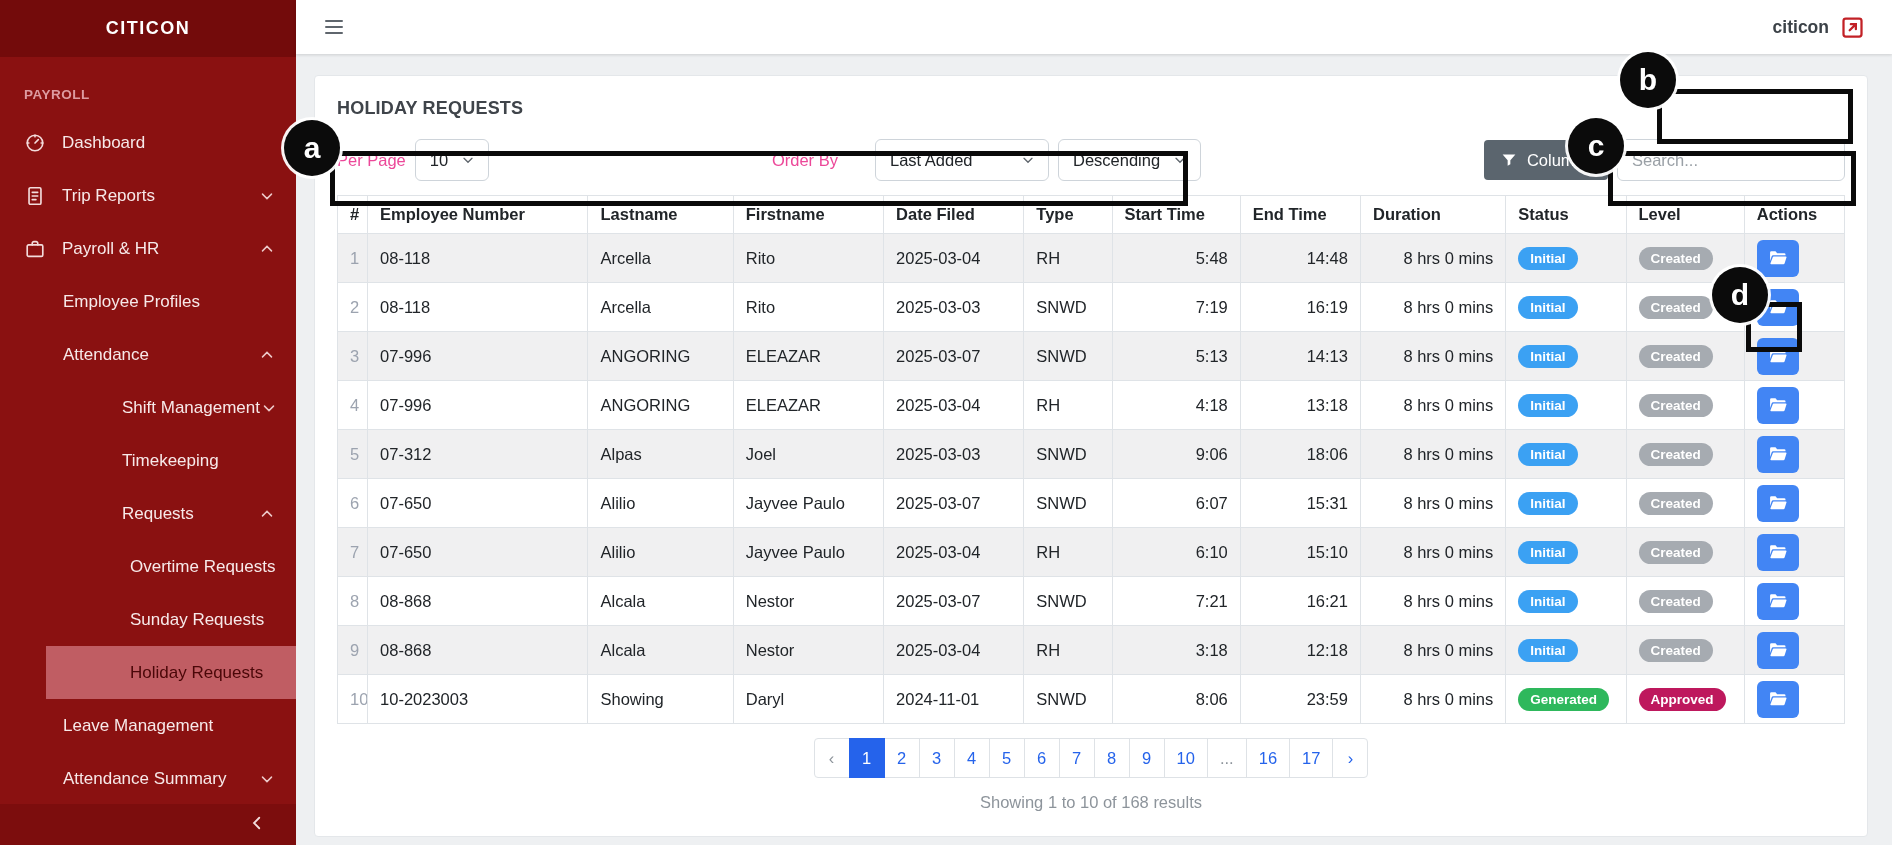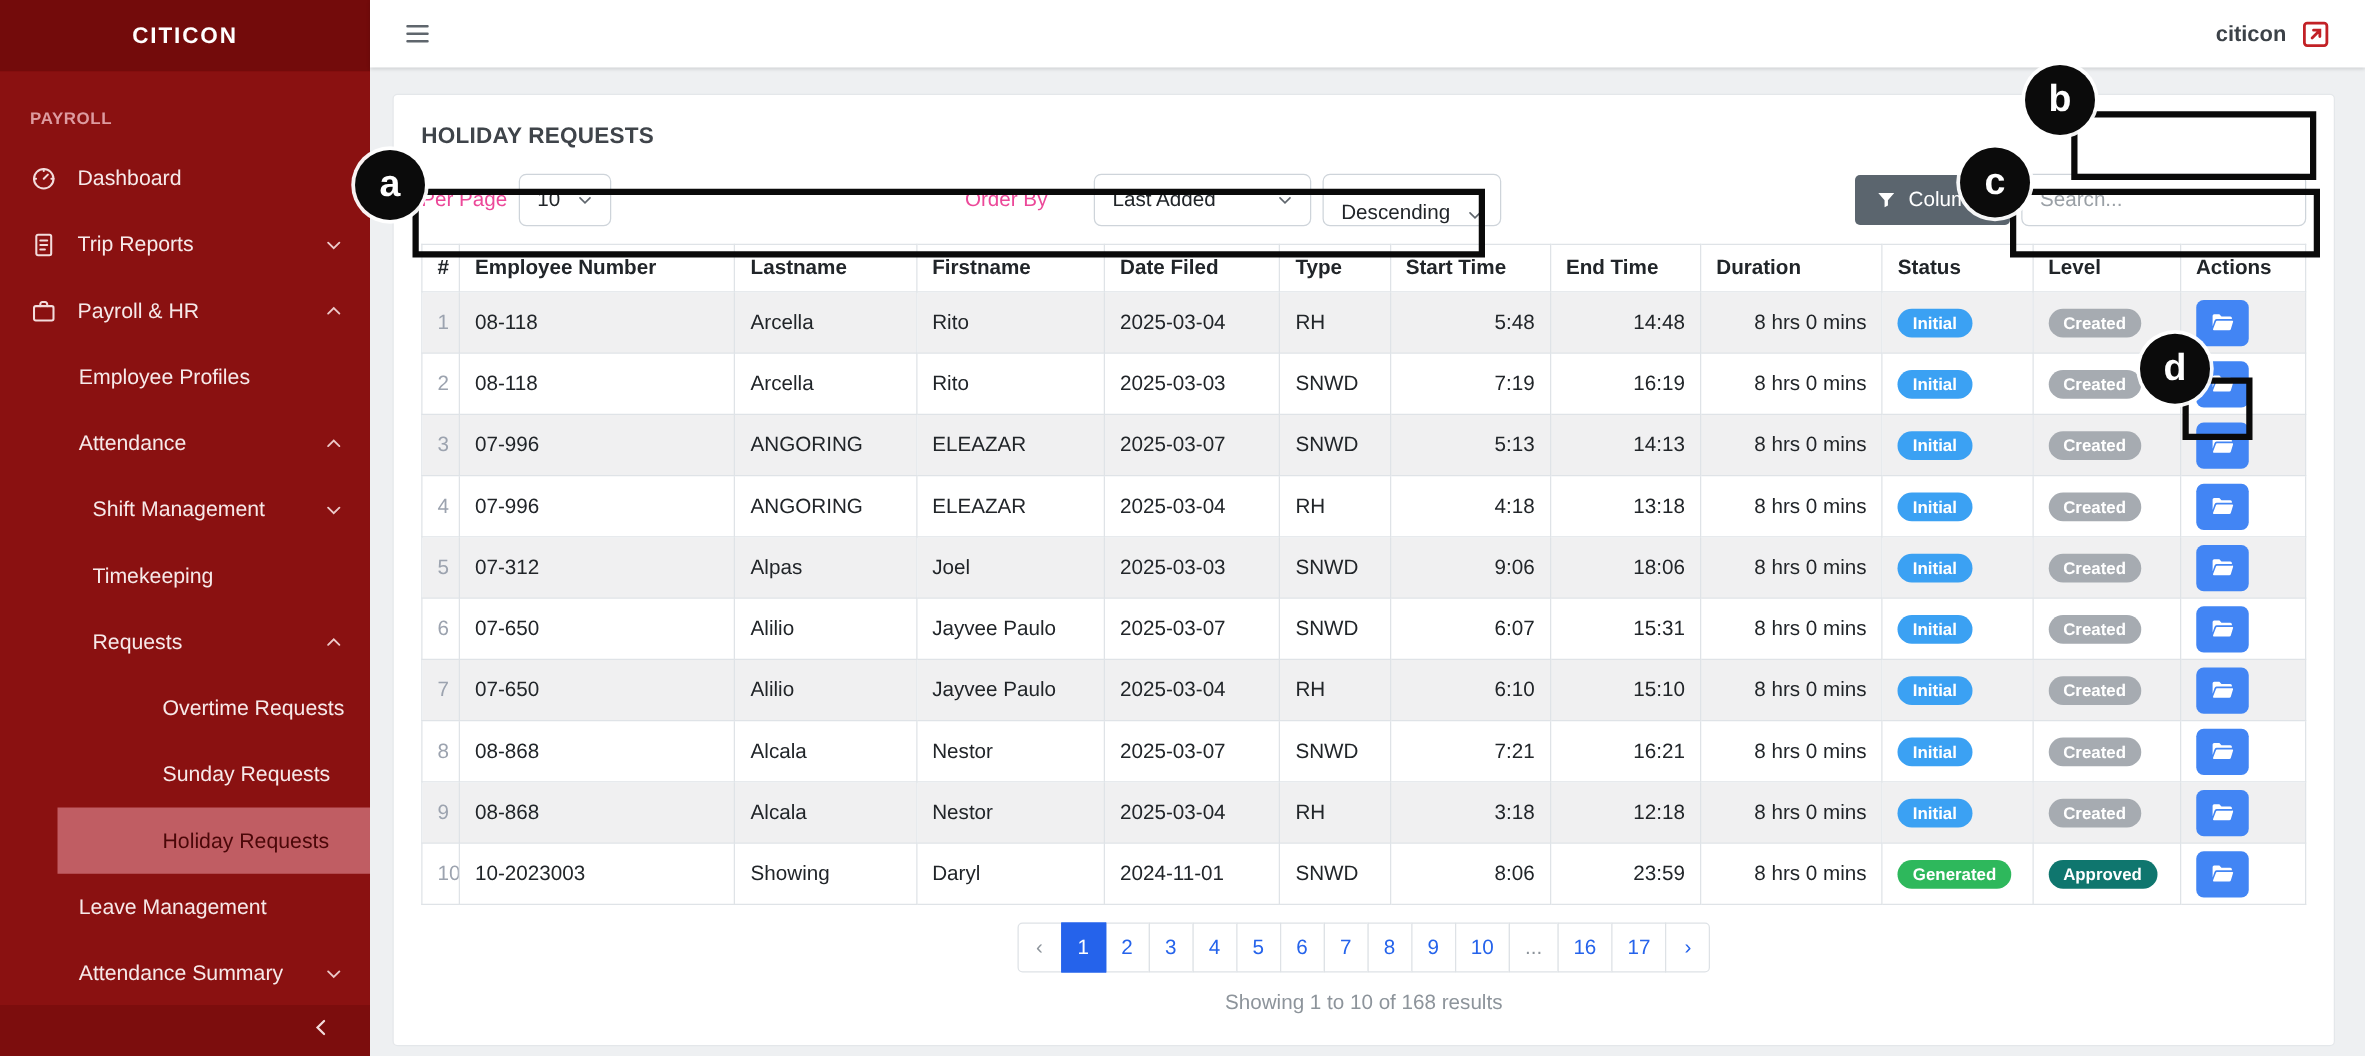--- a/index.html
+++ b/index.html
@@ -17,21 +17,21 @@
   .section-label { padding: 30px 24px 14px; font-size: 13.5px; font-weight: bold; letter-spacing: .5px; color: #dd9ba0; }
   .nav { flex: 1; overflow: hidden; }
   .nav-item { height: 53px; display: flex; align-items: center; padding: 0 20px 0 24px; font-size: 17px; color: #f7e9e9; cursor: pointer; }
   .nav-icon { width: 22px; height: 22px; margin-right: 16px; display: inline-flex; flex-shrink: 0; color: #f3dcdc; }
   .nav-icon svg { width: 22px; height: 22px; }
   .nav-label { white-space: nowrap; }
   .nav-chevron { margin-left: auto; width: 18px; height: 18px; color: #ecc9c9; display: inline-flex; }
   .nav-chevron svg { width: 18px; height: 18px; }
   .nav-chevron.up svg { transform: rotate(180deg); }
   .nav-item.lvl-2 { padding-left: 63px; }
-  .nav-item.lvl-3 { padding-left: 74px; }
+  .nav-item.lvl-3 { padding-left: 102px; margin-left: 20px; }
   .nav-item.lvl-4 { padding-left: 84px; margin-left: 46px; }
   .nav-item.active { background: #c05d63; color: #4a0708; }
   .sidebar-footer { height: 41px; background: #7c0d0d; display: flex; align-items: center; justify-content: flex-end; padding-right: 30px; cursor: pointer; }
   .sidebar-footer svg { width: 18px; height: 18px; color: #f3dcdc; }
 
   
   .main { flex: 1; display: flex; flex-direction: column; min-width: 0; }
   .topbar { height: 54px; background: #fff; display: flex; align-items: center; padding: 0 26px 0 26px;
             box-shadow: 0 1px 3px rgba(0,0,0,.14); position: relative; z-index: 2; }
   .hamburger { width: 24px; height: 24px; color: #5f666d; cursor: pointer; display: inline-flex; }
@@ -54,21 +54,21 @@
   .controls { display: flex; align-items: center; padding: 12px 22px 14px; }
   .ctrl-group { display: flex; align-items: center; gap: 9px; }
   .ctrl-center { margin: 0 auto; }
   .ctrl-label { font-size: 16.5px; color: #ec4899; white-space: nowrap; }
   .select { display: inline-flex; align-items: center; justify-content: space-between; gap: 12px; border: 1px solid #ced4da;
             border-radius: 6px; height: 42px; padding: 0 12px 0 14px; font-size: 16.5px; color: #212529; background: #fff; cursor: pointer; }
   .select .caret { width: 16px; height: 16px; color: #5f666d; display: inline-flex; }
   .select .caret svg { width: 16px; height: 16px; }
   .sel-perpage { min-width: 74px; }
   .sel-orderby { min-width: 174px; margin-left: 28px; }
-  .sel-dir { min-width: 128px; align-items: flex-end; }
+  .sel-dir { min-width: 128px; }
   .search-input { width: 228px; height: 42px; border: 1px solid #ced4da; border-radius: 6px; padding: 0 14px;
                   font-size: 16.5px; font-family: inherit; color: #212529; outline: none; }
   .search-input::placeholder { color: #9aa0a6; }
 
   .table-wrap { padding: 0 22px; }
   table { width: 100%; border-collapse: collapse; table-layout: fixed; }
   th { border: 1px solid #dfe3e7; text-align: left; font-size: 16.5px; font-weight: bold; color: #212529; padding: 7px 12px; height: 38px; overflow: hidden; white-space: nowrap; }
   td { border: 1px solid #dfe3e7; font-size: 16.5px; color: #212529; padding: 5px 12px; height: 49px; overflow: hidden; white-space: nowrap; }
   tbody tr:nth-child(odd) { background: #f0f0f1; }
   td.num { color: #9ca3af; }
@@ -497,21 +497,21 @@
                   <td class="num">10</td>
                   <td>10-2023003</td>
                   <td>Showing</td>
                   <td>Daryl</td>
                   <td>2024-11-01</td>
                   <td>SNWD</td>
                   <td class="right">8:06</td>
                   <td class="right">23:59</td>
                   <td class="right">8 hrs 0 mins</td>
                   <td><span class="badge" style="background: rgb(46, 184, 92);">Generated</span></td>
-                  <td><span class="badge" style="background: #0f766e;">Approved</span></td>
+                  <td><span class="badge" style="background: #be185d;">Approved</span></td>
                   <td><button class="action-btn">
                       <span style="display:inline-flex">
                         <svg viewBox="0 0 24 24" fill="currentColor">
                           <path d="M2.5 5.5A1.5 1.5 0 0 1 4 4h5l2 2.2h8.5A1.5 1.5 0 0 1 21 7.7v1H6.3a2.1 2.1 0 0 0-2 1.5l-1.8 5.4z"></path>
                           <path d="M6.7 10.2h14.6a.9.9 0 0 1 .86 1.17l-2.2 7a1.5 1.5 0 0 1-1.43 1.05H3.8a.9.9 0 0 1-.86-1.17l2.9-7.4a.9.9 0 0 1 .86-.65z"></path>
                         </svg>
                       </span>
                     </button></td>
                 </tr>
               </tbody>

